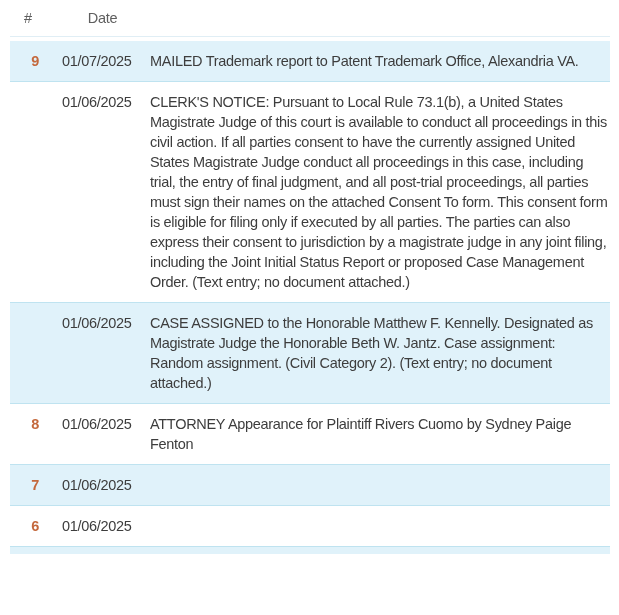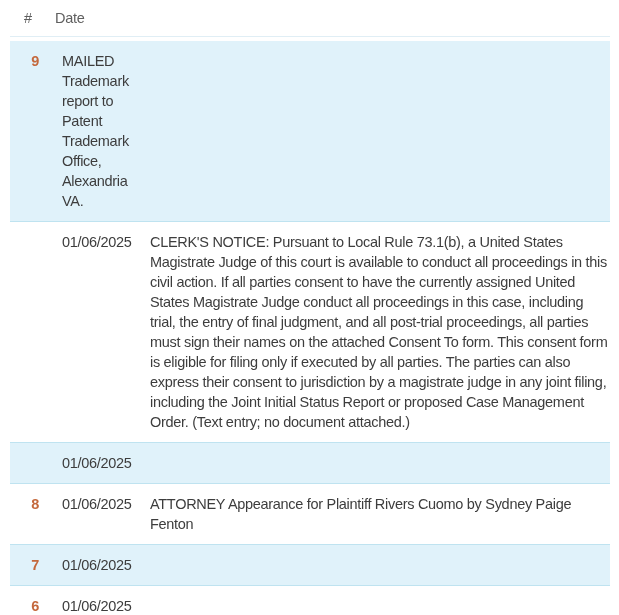--- a/index.html
+++ b/index.html
@@ -23,21 +23,21 @@
   .thead {
     display: grid;
     grid-template-columns: 52px 88px 1fr;
     align-items: center;
     height: 36px;
     color: var(--header-text, #5f5f5f);
     border-bottom: 1px solid #e0eef5;
     margin-bottom: 4px;
   }
   .th-num { padding-left: 14px; }
-  .th-date { margin-left: -7px; }
+  .th-date { margin-left: -7px; text-align: center; }
   .rows { width: 600px; }
   .row {
     display: grid;
     grid-template-columns: 52px 88px 1fr;
     padding: 10px 0;
     line-height: 20px;
     border-bottom: 1px solid var(--row-border, #bfe3f0);
     background: var(--row-plain, #ffffff);
   }
   .rows .row:nth-child(odd) {
@@ -65,32 +65,34 @@
 
   <div class="thead">
     <div class="th-num">#</div>
     <div class="th-date">Date</div>
   </div>
 
   <div class="rows">
 
     <div class="row">
       <div class="c-num">9</div>
+      <div class="c-date">01/07/2025</div>
       <div class="c-desc">MAILED Trademark report to Patent Trademark Office, Alexandria VA.</div>
     </div>
 
     <div class="row">
       <div class="c-num"></div>
       <div class="c-date">01/06/2025</div>
       <div class="c-desc">CLERK'S NOTICE: Pursuant to Local Rule 73.1(b), a United States Magistrate Judge of this court is available to conduct all proceedings in this civil action. If all parties consent to have the currently assigned United States Magistrate Judge conduct all proceedings in this case, including trial, the entry of final judgment, and all post-trial proceedings, all parties must sign their names on the attached Consent To form. This consent form is eligible for filing only if executed by all parties. The parties can also express their consent to jurisdiction by a magistrate judge in any joint filing, including the Joint Initial Status Report or proposed Case Management Order. (Text entry; no document attached.)</div>
     </div>
 
     <div class="row">
       <div class="c-num"></div>
       <div class="c-date">01/06/2025</div>
+      <div class="c-desc">CASE ASSIGNED to the Honorable Matthew F. Kennelly. Designated as Magistrate Judge the Honorable Beth W. Jantz. Case assignment: Random assignment. (Civil Category 2). (Text entry; no document attached.)</div>
     </div>
 
     <div class="row">
       <div class="c-num">8</div>
       <div class="c-date">01/06/2025</div>
       <div class="c-desc">ATTORNEY Appearance for Plaintiff Rivers Cuomo by Sydney Paige Fenton</div>
     </div>
 
     <div class="row">
       <div class="c-num">7</div>

